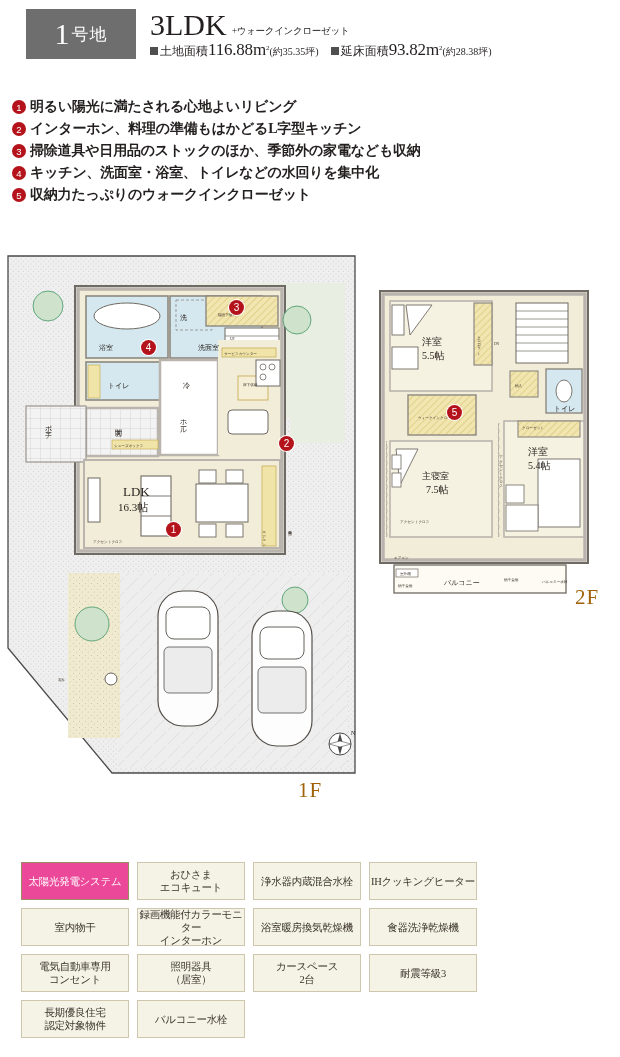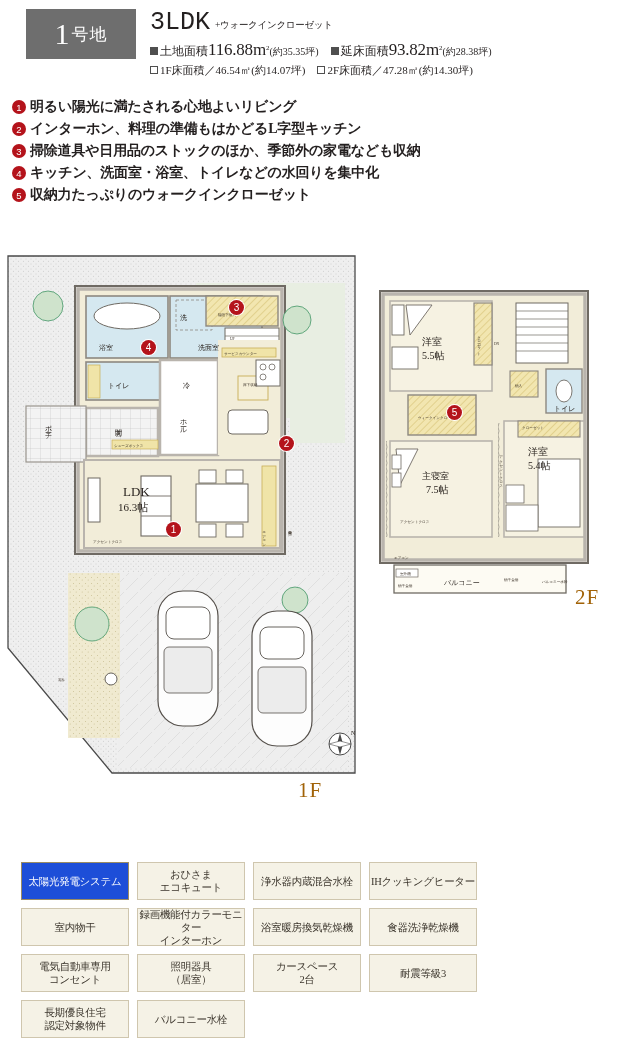--- a/index.html
+++ b/index.html
@@ -14,21 +14,21 @@
   #header{position:absolute;left:0;top:0;width:620px;height:92px;}
   #lot-badge{
     position:absolute;left:26px;top:9px;width:110px;height:50px;
     background:#6e6e6e;color:#fff;
     display:flex;align-items:center;justify-content:center;
     letter-spacing:1px;
   }
   #lot-badge .num{font-size:30px;line-height:30px;font-weight:400;}
   #lot-badge .suf{font-size:17px;line-height:17px;padding-left:1px;text-align:center;}
   #type-line{position:absolute;left:150px;top:8px;white-space:nowrap;}
-  #type-line .ldk{font-size:25px;letter-spacing:0px;vertical-align:-1px;font-family:Liberation Mono, monospace;}
+  #type-line .ldk{font-size:30px;letter-spacing:0px;vertical-align:-1px;}
   #type-line .plus{font-size:9.5px;padding-left:5px;letter-spacing:-0.3px;}
   #area-line1{position:absolute;left:150px;top:40px;white-space:nowrap;font-size:12px;}
   #area-line2{position:absolute;left:150px;top:63px;white-space:nowrap;font-size:11px;}
   .sqb{display:inline-block;width:8px;height:8px;background:#4f4f4f;margin-right:2px;vertical-align:0px;}
   .sqw{display:inline-block;width:8px;height:8px;border:1px solid #4f4f4f;background:#fff;margin-right:2px;vertical-align:0px;box-sizing:border-box;}
   .big{font-size:17px;letter-spacing:-0.2px;}
   .sm{font-size:10px;}
   .sup{font-size:7px;vertical-align:5px;}
   .gap{display:inline-block;width:12px;}
 
@@ -63,42 +63,39 @@
   
   #tags{position:absolute;left:21px;top:862px;width:580px;}
   .trow{display:flex;margin-bottom:8px;}
   .tag{
     width:108px;height:38px;margin-right:8px;
     border:1px solid #cfc6ae;background:#f5f2e6;
     display:flex;align-items:center;justify-content:center;
     text-align:center;font-size:10.5px;line-height:13px;
     color:#3b352c;box-sizing:border-box;letter-spacing:-0.3px;
   }
-  .tag.on{background:#1d4ed8;border-color:#9a8c63;color:#ffffff;}
+  .tag.on{background:#ec4899;border-color:#9a8c63;color:#ffffff;}
 </style>
 </head>
 <body>
 
 <div id="header">
   <div id="lot-badge">
     <span class="num">1</span>
       <span class="suf">号地</span>
   </div>
 
   <div id="type-line">
     <span class="ldk">3LDK</span><span class="plus">+ウォークインクローゼット</span>
   </div>
 
   <div id="area-line1">
     <span class="sqb"></span><span>土地面積</span><span class="big">116.88</span><span class="big">m</span><span class="sup">2</span><span class="sm">(約35.35坪)</span><span class="gap"></span><span class="sqb"></span><span>延床面積</span><span class="big">93.82</span><span class="big">m</span><span class="sup">2</span><span class="sm">(約28.38坪)</span>
   </div>
 
-  <div id="area-line2">
-    <span class="sqw"></span><span>1F床面積／46.54㎡(約14.07坪)</span><span class="gap"></span><span class="sqw"></span><span>2F床面積／47.28㎡(約14.30坪)</span>
-  </div>
 </div>
 
 <div id="features">
   <div class="fr">
       <span class="fnum">1</span>
       <span class="ftxt">明るい陽光に満たされる心地よいリビング</span>
     </div>
   <div class="fr">
       <span class="fnum">2</span>
       <span class="ftxt">インターホン、料理の準備もはかどるL字型キッチン</span>

